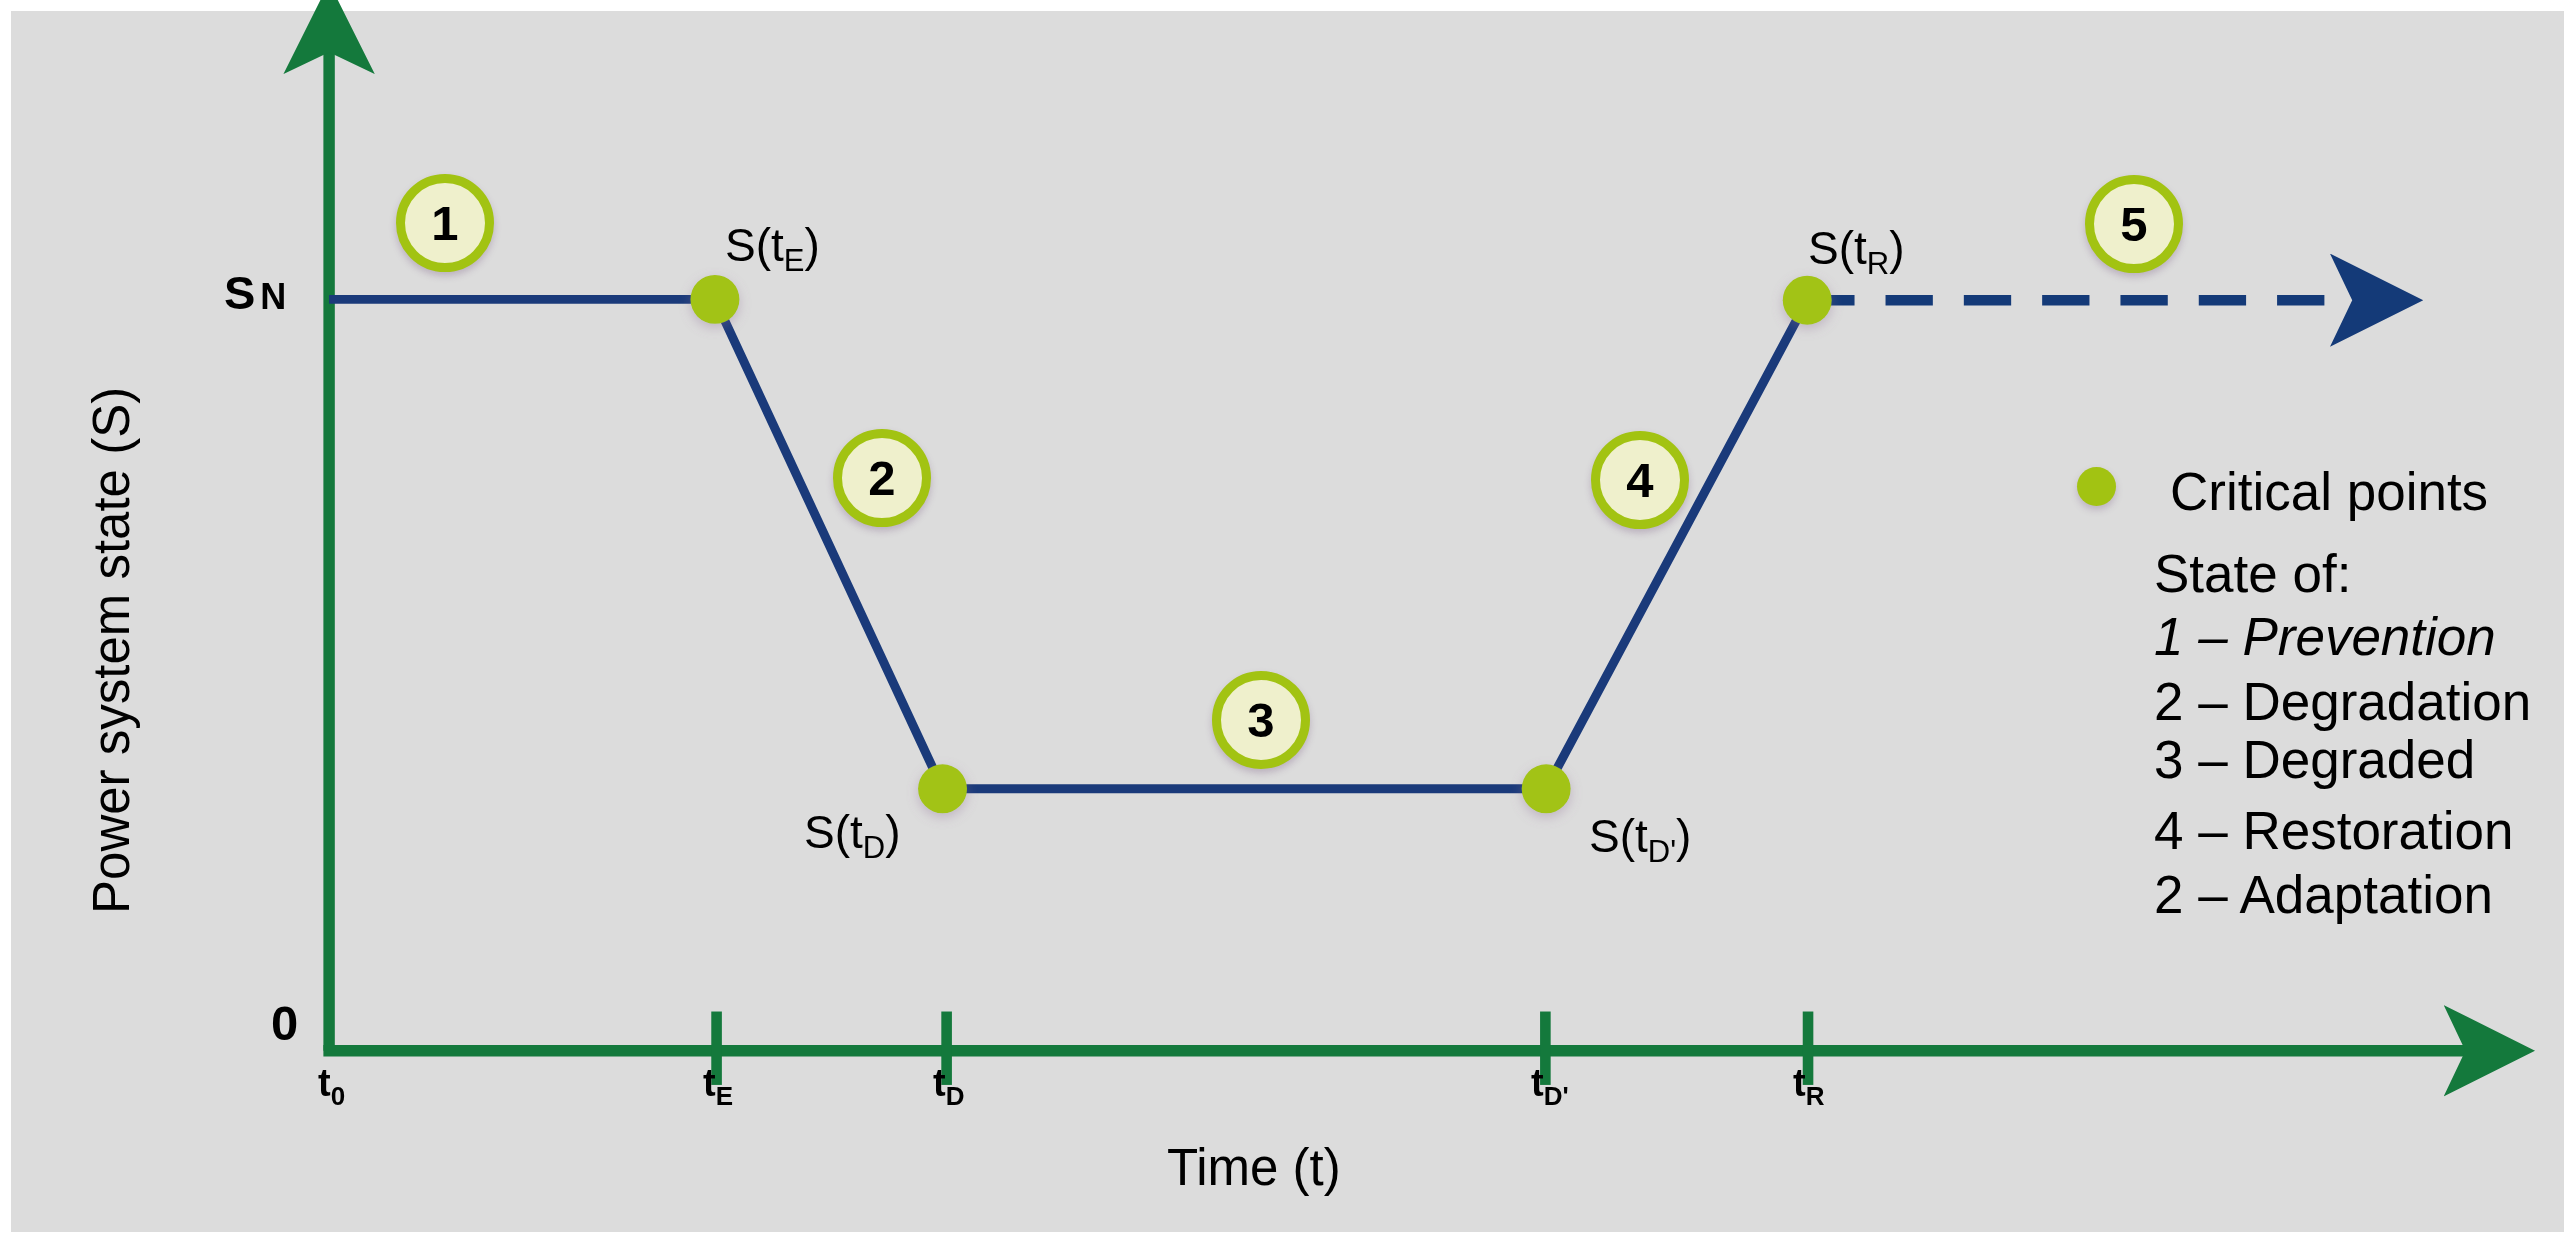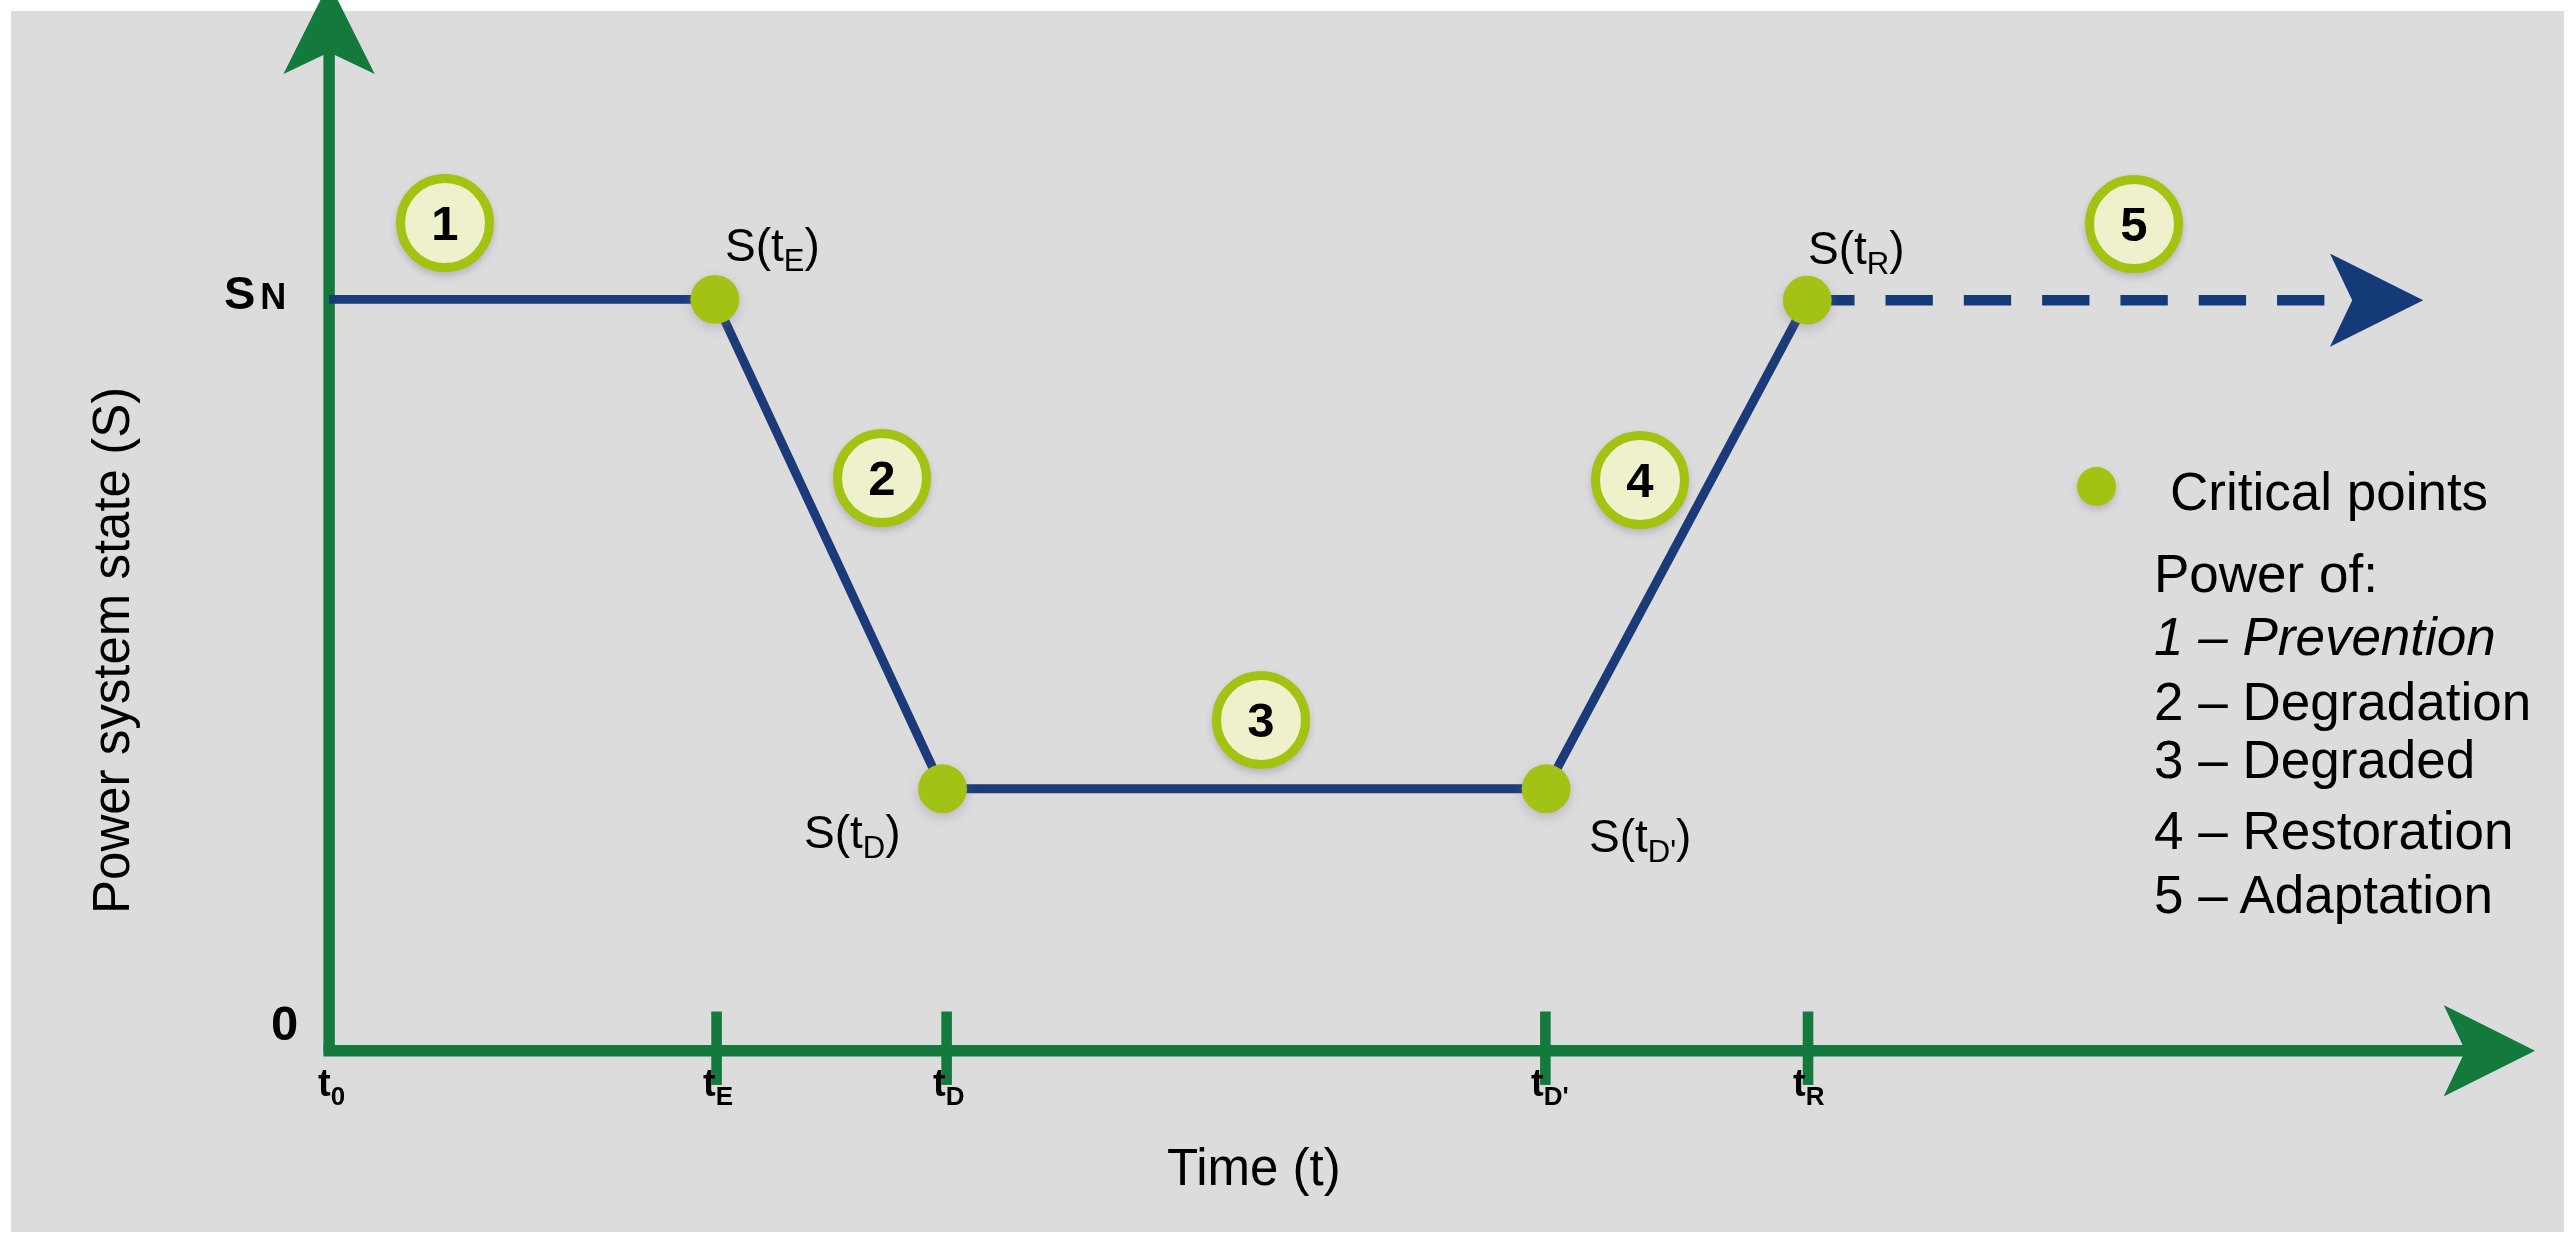--- a/index.html
+++ b/index.html
@@ -196,20 +196,20 @@
   <div class="badge" style="left:1591px; top:431px; width:98px; height:98px;">
     <span>4</span>
   </div>
   <div class="badge" style="left:2085px; top:175px; width:98px; height:98px;">
     <span>5</span>
   </div>
 
   <div class="legend-dot" style="left:2077px; top:467px; width:39px; height:39px;"></div>
   <div class="txt legend-text" style="left:2170px; top:465px;">Critical points</div>
 
-  <div class="txt legend-text" style="left:2154px; top:547px;">Power of:</div>
+  <div class="txt legend-text" style="left:2154px; top:547px;">State of:</div>
   <div class="txt legend-text" style="left:2154px; top:610px;font-style:italic;">1 – Prevention</div>
   <div class="txt legend-text" style="left:2154px; top:675px;">2 – Degradation</div>
   <div class="txt legend-text" style="left:2154px; top:733px;">3 – Degraded</div>
   <div class="txt legend-text" style="left:2154px; top:804px;">4 – Restoration</div>
-  <div class="txt legend-text" style="left:2154px; top:868px;">5 – Adaptation</div>
+  <div class="txt legend-text" style="left:2154px; top:868px;">2 – Adaptation</div>
 </div>
 
 
 </body></html>

